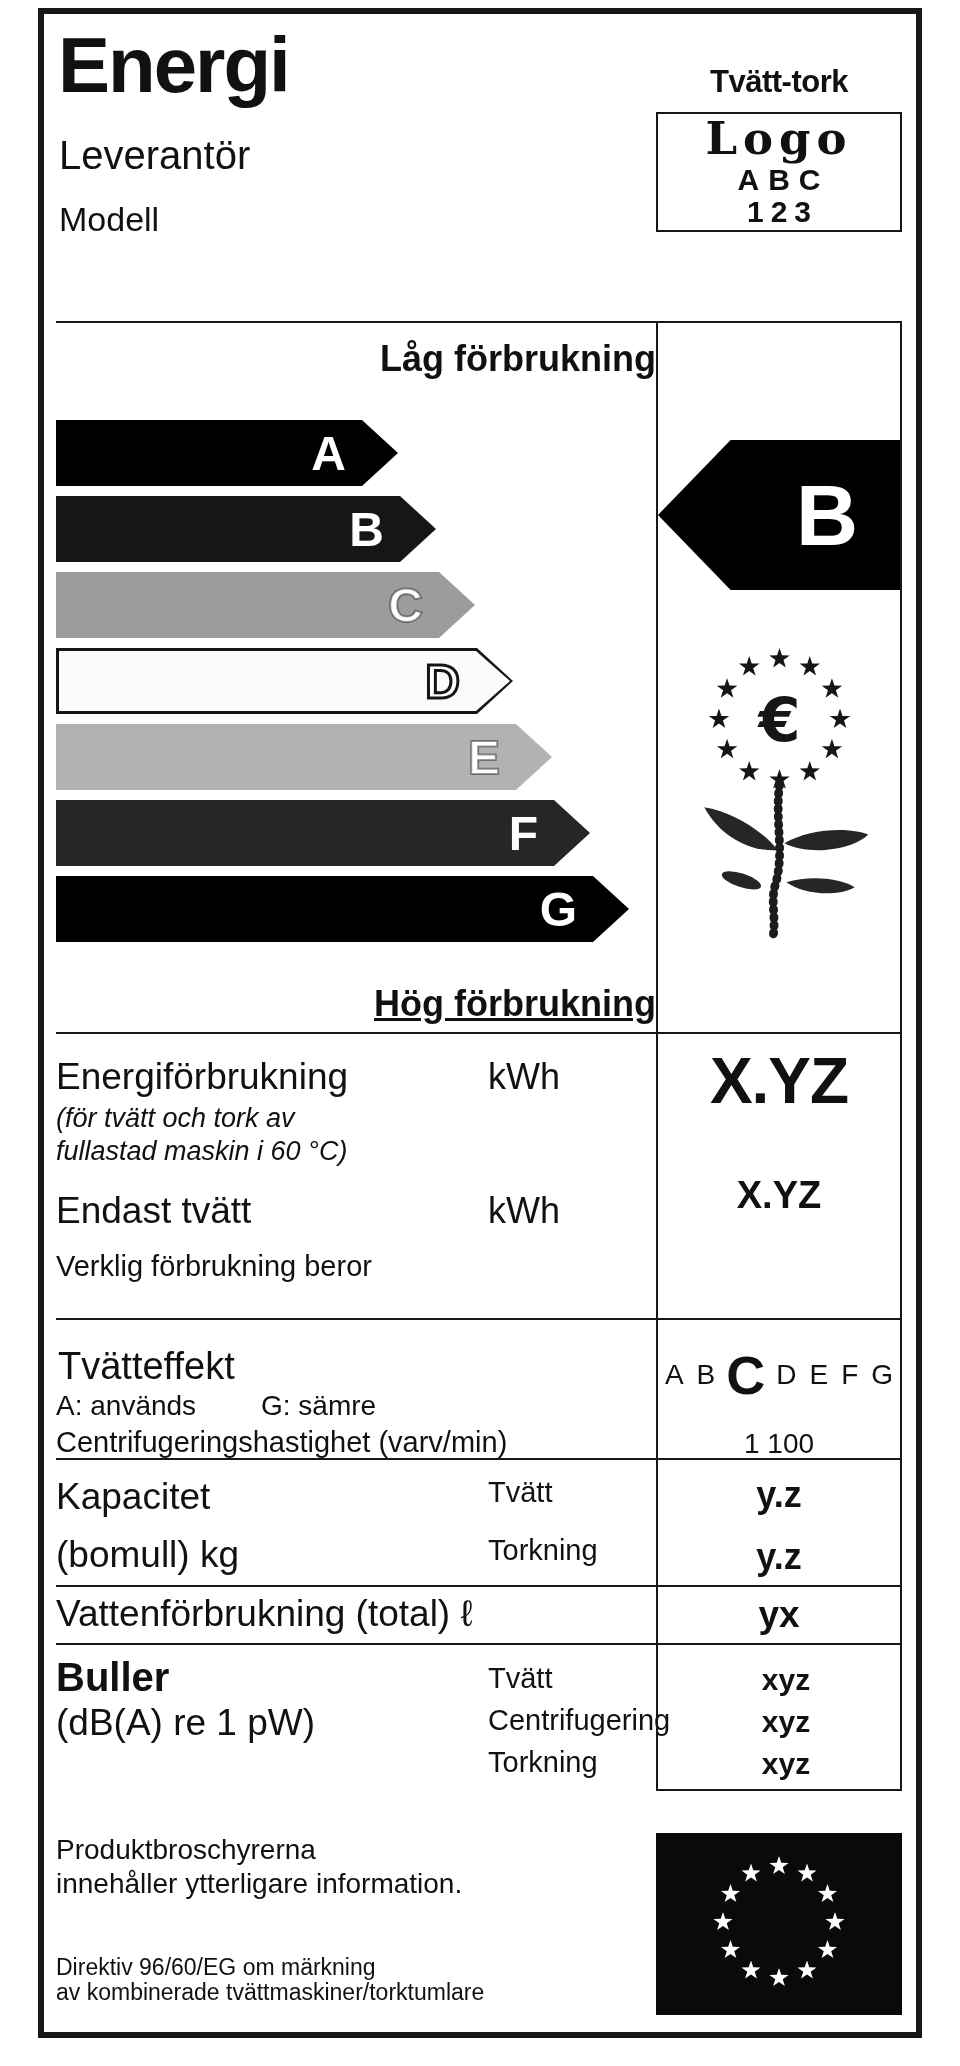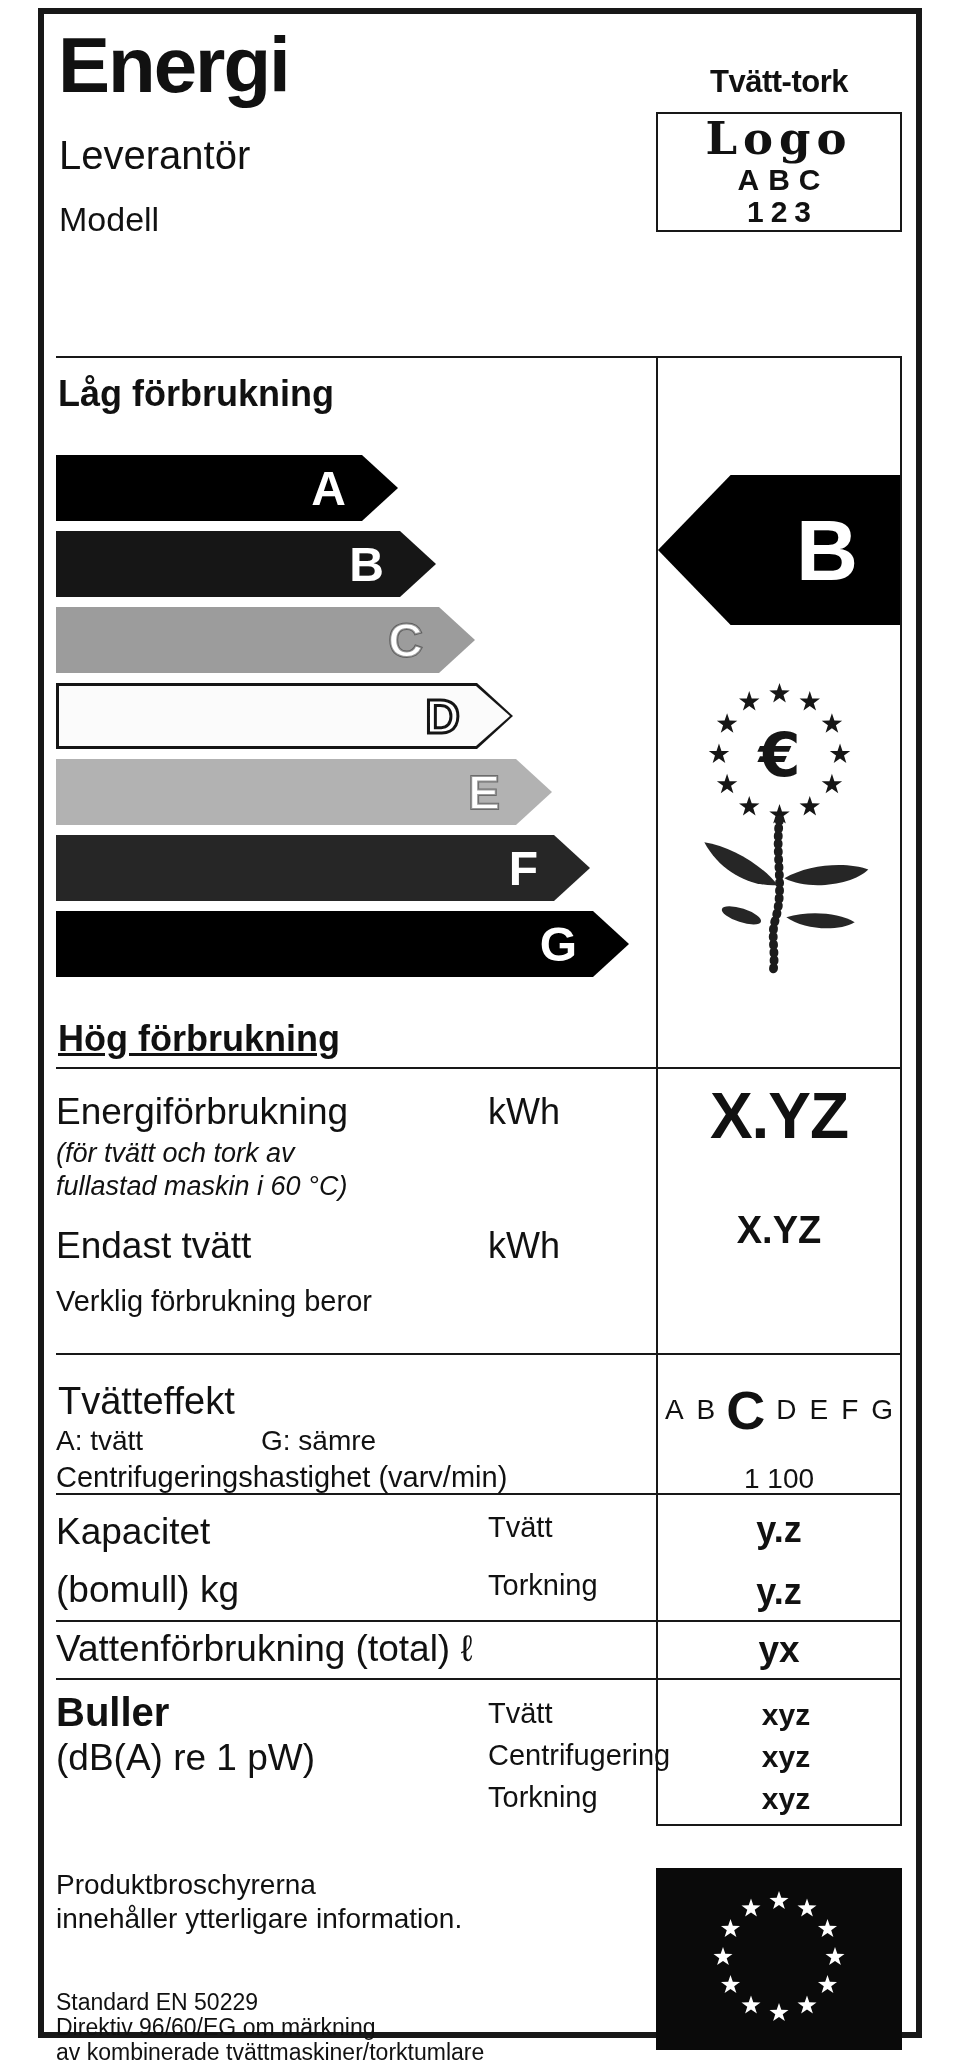--- a/index.html
+++ b/index.html
@@ -7,33 +7,33 @@
        font-family:"Liberation Sans","DejaVu Sans",sans-serif;color:#111;}
   .label{position:absolute;left:38px;top:8px;width:884px;height:2030px;
          border:6px solid #181818;background:#fff;box-sizing:border-box;
          padding:0 14px 0 12px;}
   .sec{display:grid;grid-template-columns:600px 246px;border-top:2px solid #181818;
        box-sizing:border-box;}
   .cl{position:relative;box-sizing:border-box;}
   .cr{position:relative;box-sizing:border-box;border-left:2px solid #181818;
       border-right:2px solid #181818;display:flex;flex-direction:column;align-items:center;}
   
-  .hdr{display:grid;grid-template-columns:600px 246px;height:342px;box-sizing:border-box;}
+  .hdr{display:grid;grid-template-columns:600px 246px;height:307px;box-sizing:border-box;}
   .title{font-size:78px;font-weight:bold;letter-spacing:-2px;margin:6px 0 0 2px;}
   .supplier{font-size:40px;margin:22px 0 0 3px;}
   .model{font-size:34px;margin:22px 0 0 3px;}
   .category{font-size:31px;font-weight:bold;text-align:center;margin-top:50px;letter-spacing:-0.5px;}
   .logo-box{margin-top:12px;height:120px;border:2px solid #181818;box-sizing:border-box;
             text-align:center;}
   .logo-script{font-family:"DejaVu Serif","Liberation Serif",serif;font-weight:bold;
                font-size:45px;line-height:50px;letter-spacing:6px;}
   .logo-abc{font-size:30px;font-weight:bold;letter-spacing:9px;line-height:31px;text-indent:9px;}
   .logo-123{font-size:30px;font-weight:bold;letter-spacing:7px;line-height:34px;text-indent:7px;}
   
-  .sec-arrows{height:711px;}
+  .sec-arrows{height:711px;text-align:right;}
   .scale-low{font-size:36px;font-weight:bold;margin:14px 0 0 2px;line-height:43px;}
   .scale-high{font-size:36px;font-weight:bold;margin:40px 0 0 2px;line-height:43px;text-decoration:underline;}
   .arrows{margin-top:40px;}
   .arrow{height:66px;margin-bottom:10px;display:flex;align-items:center;justify-content:flex-end;
          padding-right:52px;box-sizing:border-box;color:#fff;font-size:48px;font-weight:bold;
          clip-path:polygon(0 0,calc(100% - 36px) 0,100% 50%,calc(100% - 36px) 100%,0 100%);}
   .g0{width:342px;background:#000;}
   .g1{width:380px;background:#161616;}
   .g2{width:419px;background:#9c9c9c;}
   .g3{width:457px;background:#151515;position:relative;padding-right:0;}
@@ -203,21 +203,21 @@
     <div class="cr">
       <div class="big-val">X.YZ</div>
       <div class="small-val">X.YZ</div>
     </div>
   </section>
 
   <section class="sec sec-wash">
     <div class="cl">
       <div class="w-title">Tvätteffekt</div>
       <div class="w-bw">
-        <div>A: tvätt</div>
+        <div>A: används</div>
         <div>G: sämre</div>
       </div>
       <div class="w-spin">Centrifugeringshastighet (varv/min)</div>
     </div>
     <div class="cr">
       <div class="letters-row">
         <span>A</span>
         <span>B</span>
         <span class="big">C</span>
         <span>D</span>
@@ -278,21 +278,20 @@
     </div>
   </section>
 
   <footer class="ftr">
     <div>
       <div class="f-info">
         <div>Produktbroschyrerna</div>
         <div>innehåller ytterligare information.</div>
       </div>
       <div class="f-std">
-        <div>Standard EN 50229</div>
         <div>Direktiv 96/60/EG om märkning</div>
         <div>av kombinerade tvättmaskiner/torktumlare</div>
       </div>
     </div>
     <div>
       <svg class="flag" width="246" height="182" viewBox="0 0 246 182">
         <defs>
           <path id="wstar" d="M0,-10 L2.3,-3.16 9.51,-3.09 3.72,1.21 5.88,8.09 0,3.9 -5.88,8.09 -3.72,1.21 -9.51,-3.09 -2.3,-3.16 Z"></path>
         </defs>
         <rect x="0" y="0" width="246" height="182" fill="#0a0a0a"></rect>

